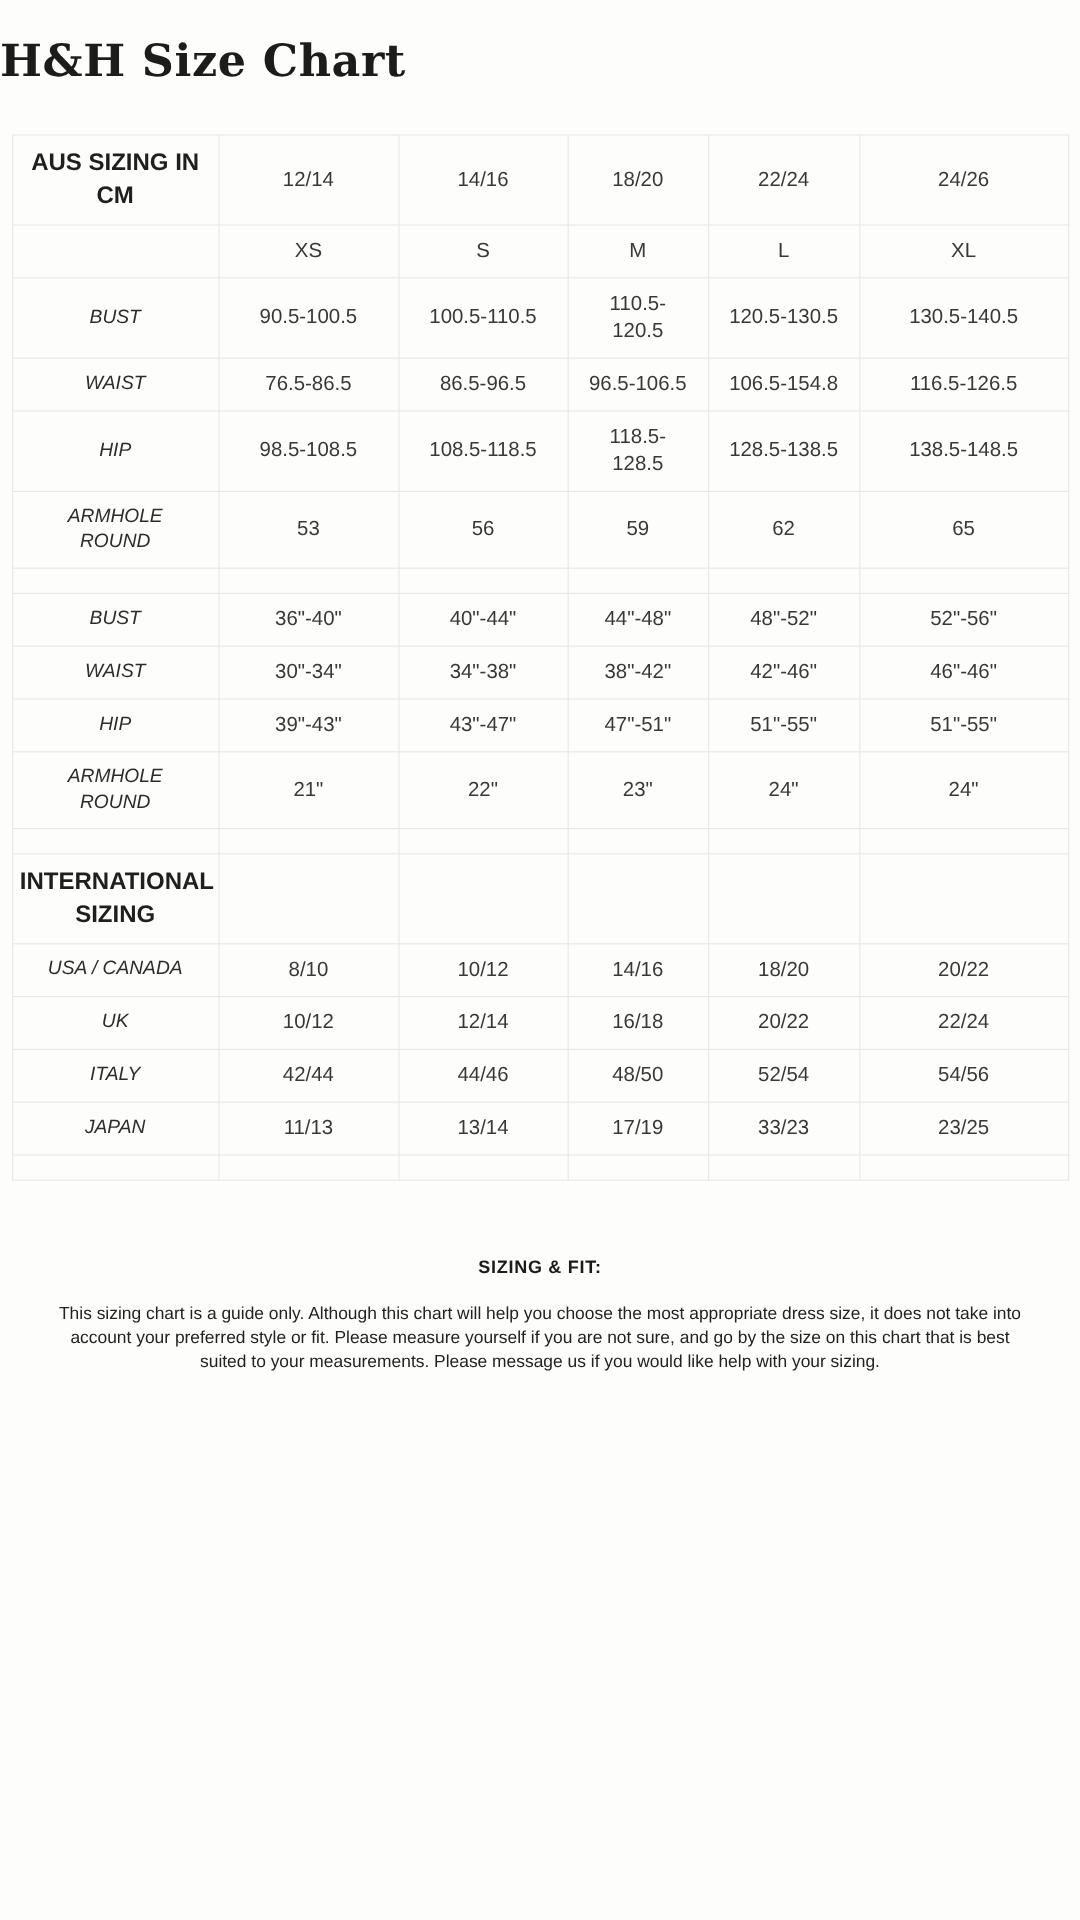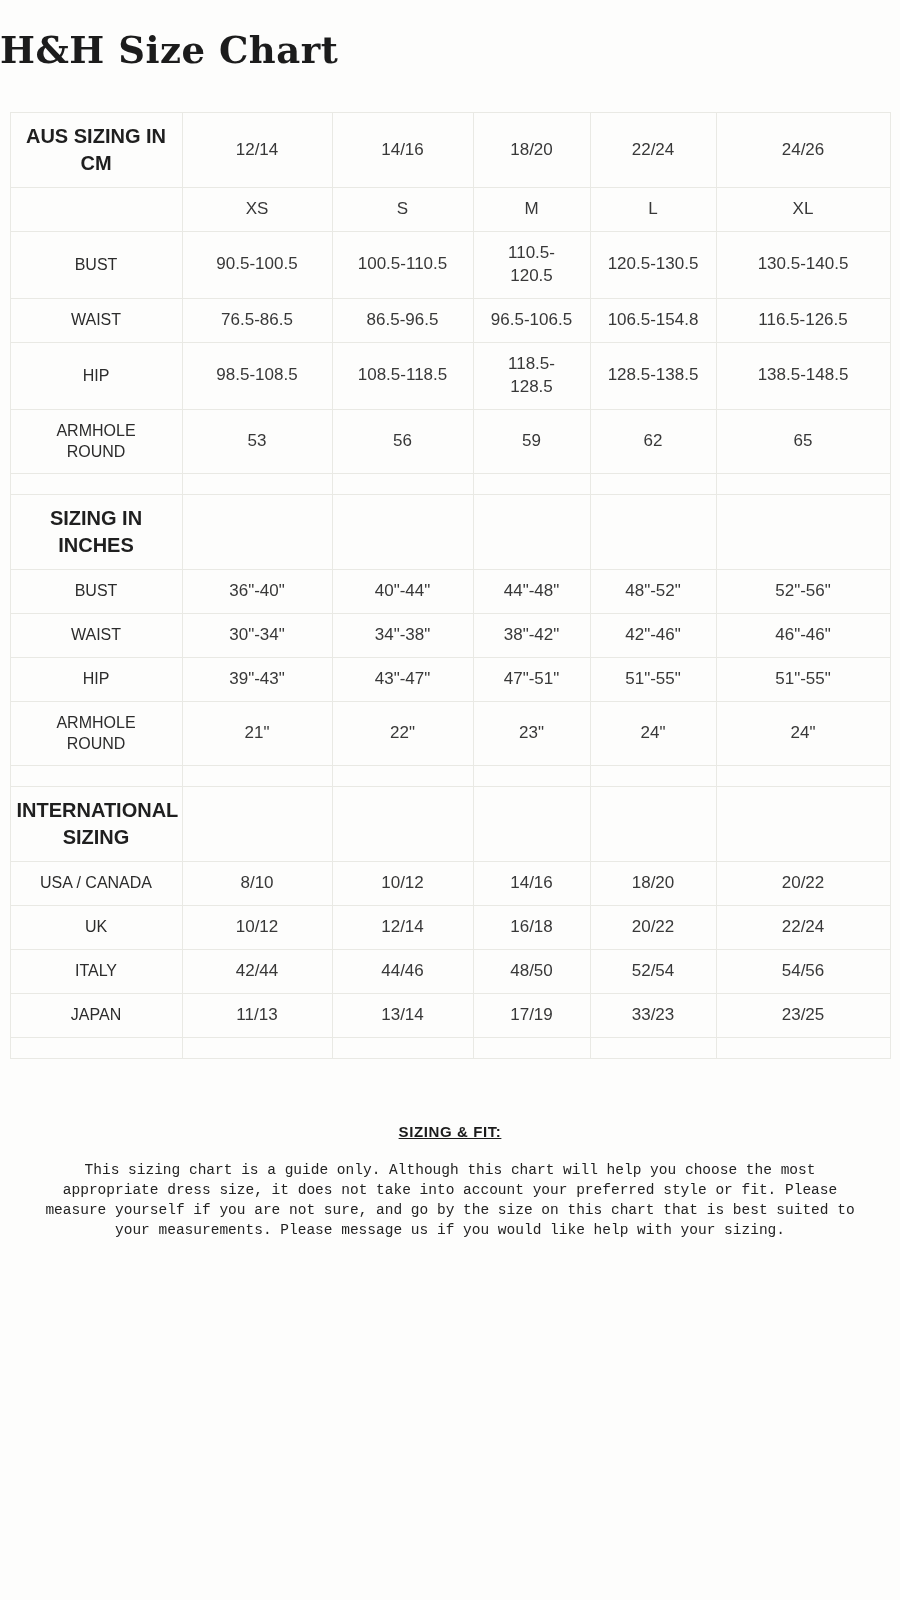--- a/index.html
+++ b/index.html
@@ -37,45 +37,44 @@
     vertical-align: middle;
     padding: 10px 6px;
     font-size: 17px;
     line-height: 1.35;
     white-space: pre-line;
     color: #383838;
   }
   .size-table td.lbl {
     font-size: 16px;
     color: #2c2c2c;
+    font-style: italic;
   }
   .size-table td.bold {
     font-weight: bold;
     font-size: 20px;
     color: #1f1f1f;
   }
   .footer {
     margin-top: 64px;
   }
   .footer-heading {
     text-align: center;
     font-weight: bold;
     font-size: 15px;
     letter-spacing: 0.6px;
-    text-decoration: underline;
     color: #1b1b1b;
   }
   .footer-body {
     width: 824px;
     margin: 20px auto 0 auto;
     text-align: center;
     font-size: 14.5px;
     line-height: 1.4;
     color: #222222;
-    font-family: Liberation Mono, monospace;
   }
 </style>
 </head>
 <body>
 
 <h1 class="page-title">H&amp;H Size Chart</h1>
 
 <table class="size-table">
   <colgroup>
     <col style="width:172px">
@@ -139,28 +138,20 @@
     </tr>
     <tr>
       <td class="lbl"></td>
       <td></td>
       <td></td>
       <td></td>
       <td></td>
       <td></td>
     </tr>
     <tr>
-      <td class="bold">SIZING IN INCHES</td>
-      <td></td>
-      <td></td>
-      <td></td>
-      <td></td>
-      <td></td>
-    </tr>
-    <tr>
       <td class="lbl">BUST</td>
       <td>36"-40"</td>
       <td>40"-44"</td>
       <td>44"-48"</td>
       <td>48"-52"</td>
       <td>52"-56"</td>
     </tr>
     <tr>
       <td class="lbl">WAIST</td>
       <td>30"-34"</td>

